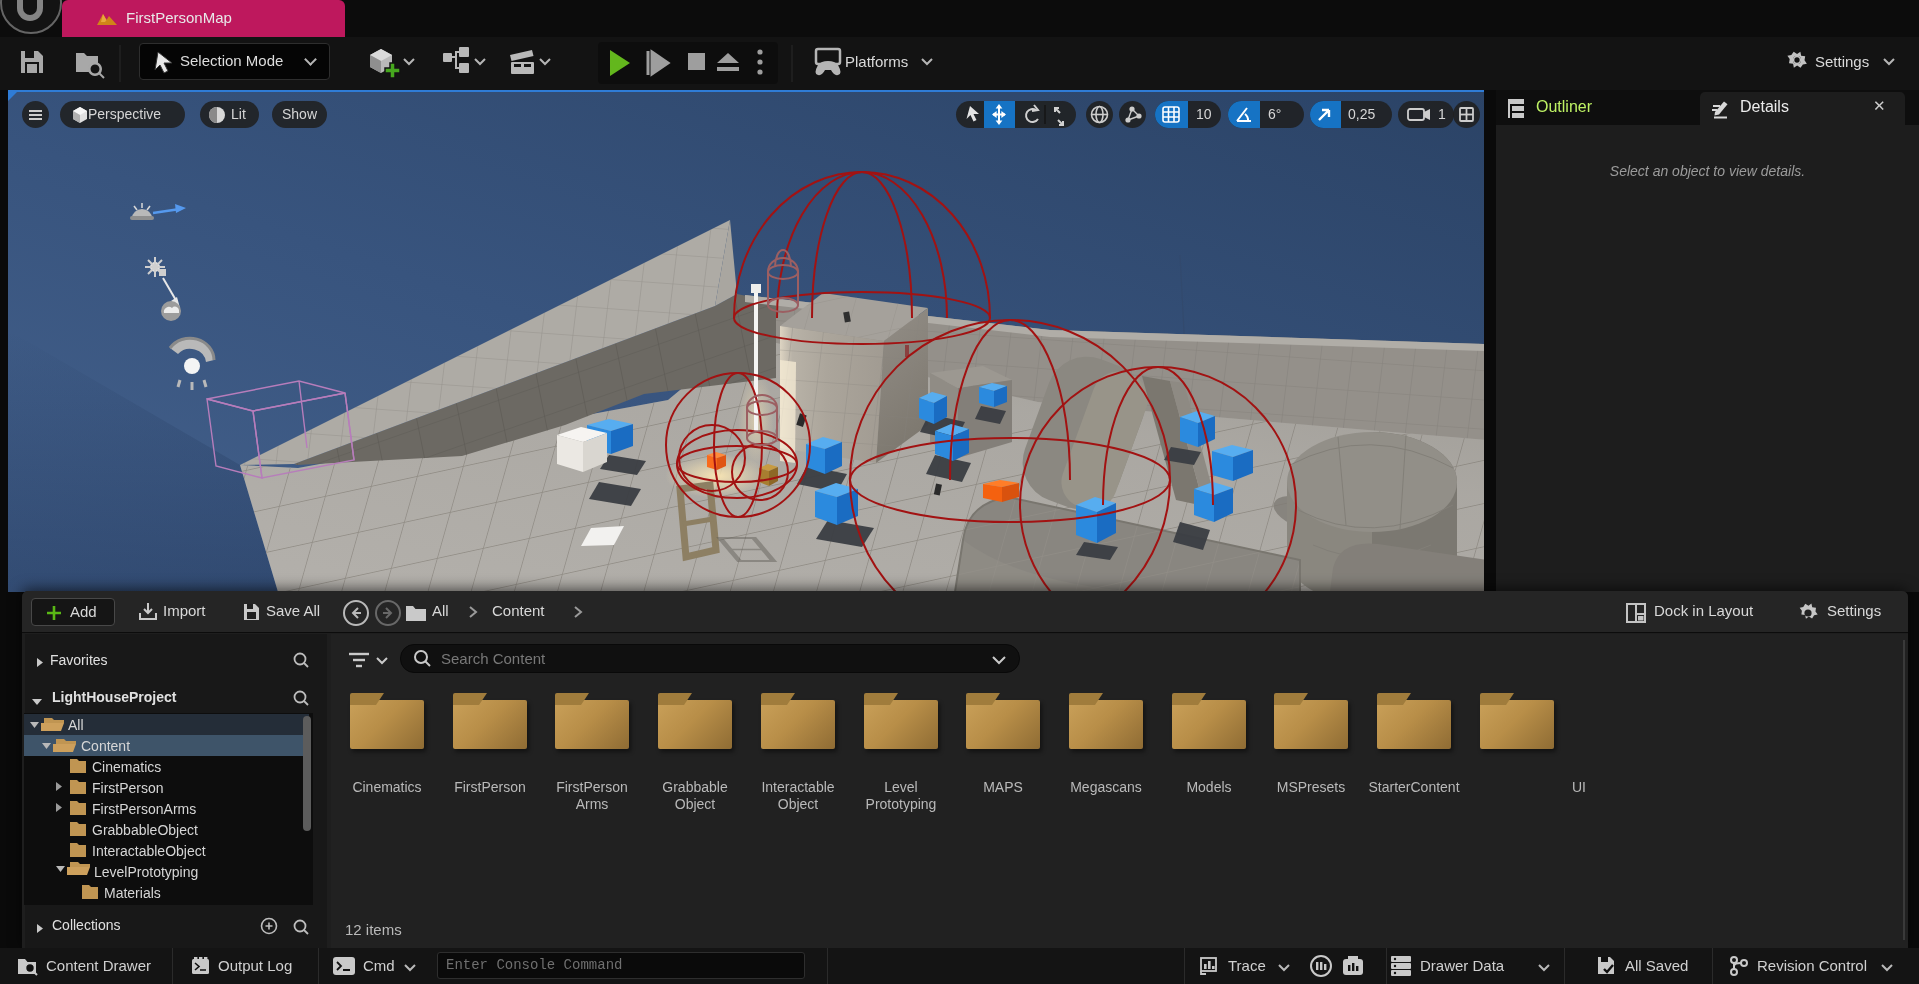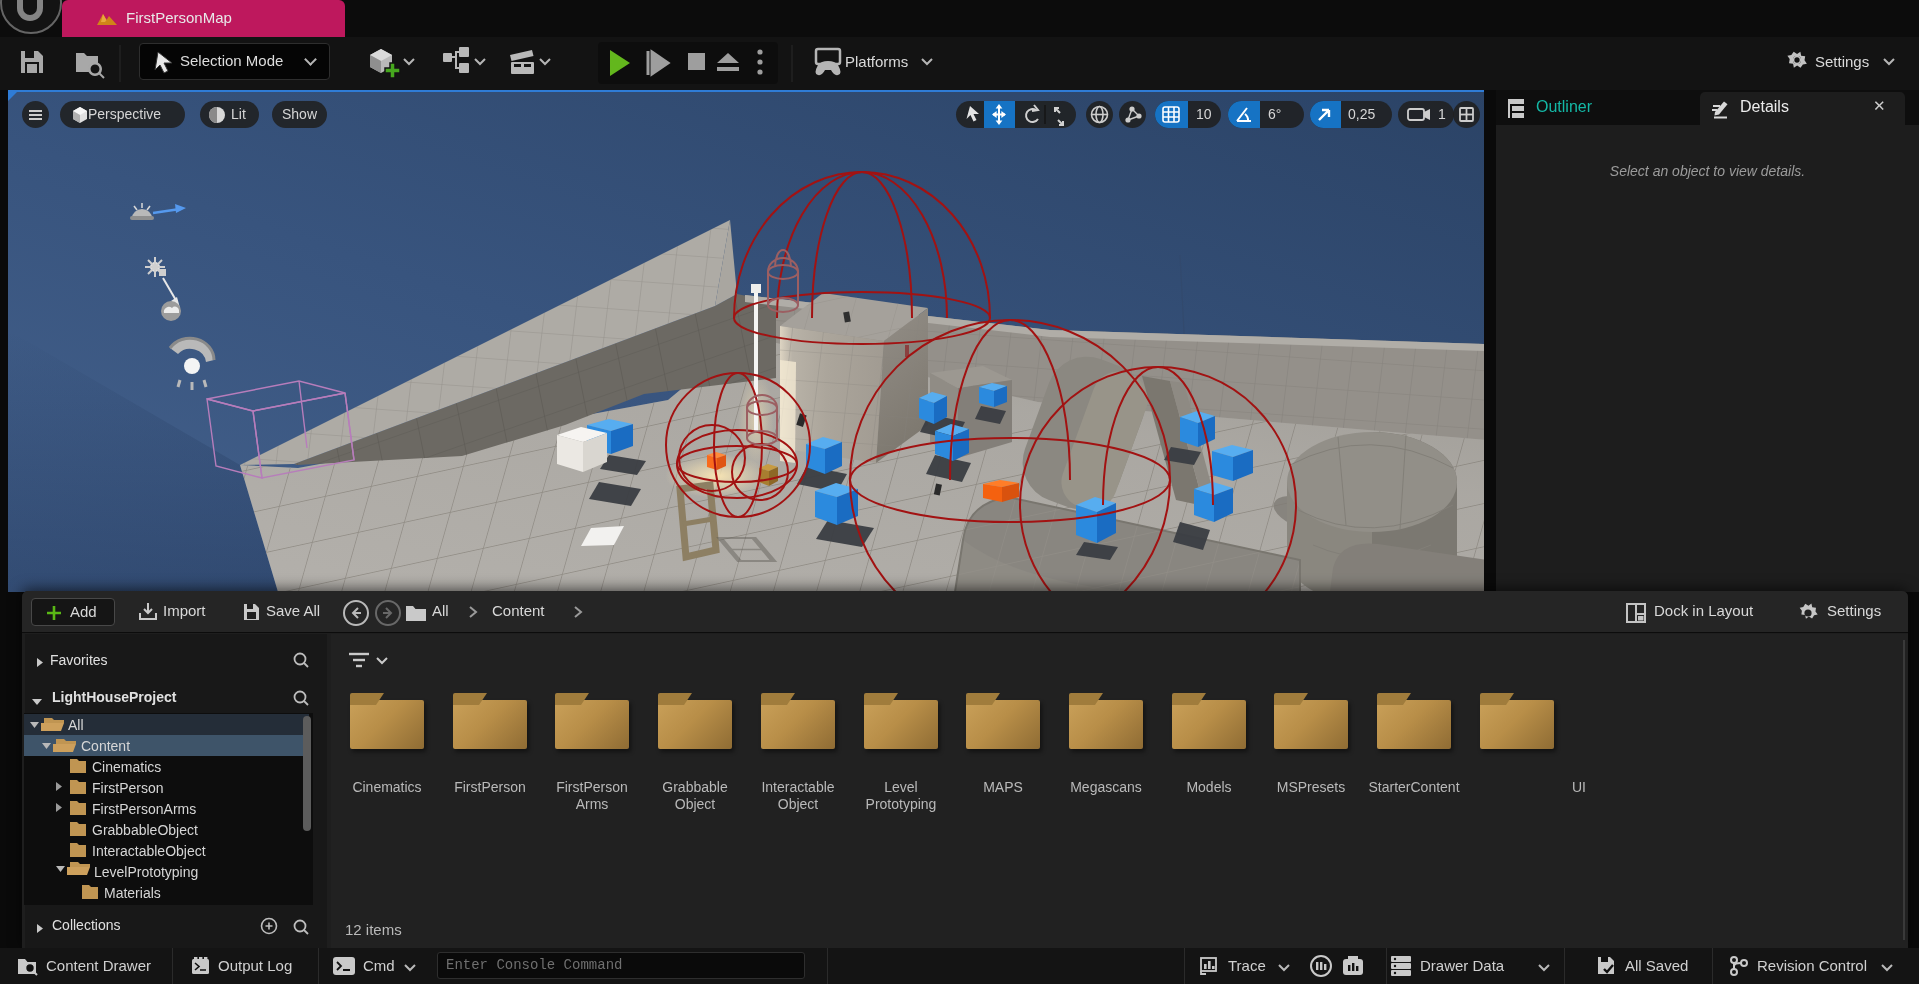--- a/index.html
+++ b/index.html
@@ -492,21 +492,21 @@
 </div>
 <div style="position:absolute;left:1504px;top:96px;width:190px;height:26px">
   <svg width="24" height="24" style="position:absolute;left:0;top:0">
     <g fill="#c9c9c9">
         <rect x="4" y="3" width="16" height="5"></rect>
         <rect x="8" y="10" width="12" height="5"></rect>
         <rect x="8" y="17" width="12" height="5"></rect>
         <rect x="4" y="3" width="2" height="19"></rect>
       </g>
   </svg>
-  <span style="position:absolute;left:32px;top:2px;font-size:16px;color:#14b8a6">Outliner</span>
+  <span style="position:absolute;left:32px;top:2px;font-size:16px;color:#bef264">Outliner</span>
 </div>
 <div id="rbody">
     <div class="hint">Select an object to view details.</div>
   </div>
 
 <div id="drawer"></div>
 <div id="dhead">
   <div style="position:absolute;left:9px;top:7px;width:84px;height:28px;background:#151515;border:1px solid #484848;border-radius:4px">
     <svg width="20" height="20" style="position:absolute;left:12px;top:4px">
         <path d="M10 3 v14 M3 10 h14" stroke="#59b815" stroke-width="2.6"></path>
@@ -628,20 +628,30 @@
 <div id="gridarea">
   <div style="position:absolute;right:3px;top:6px;width:2px;height:300px;background:#3a3a3a"></div>
   <svg width="48" height="30" style="position:absolute;left:14px;top:12px">
     <g stroke="#c9c9c9" stroke-width="2.4">
         <line x1="4" y1="8" x2="24" y2="8"></line>
         <line x1="8" y1="14" x2="20" y2="14"></line>
         <line x1="11" y1="20" x2="17" y2="20"></line>
       </g>
     <path d="M32 12 l5 5 l5 -5" stroke="#c9c9c9" stroke-width="2" fill="none"></path>
   </svg>
+  <div style="position:absolute;left:69px;top:10px;width:620px;height:29px;background:#101010;border:1px solid #090909;border-radius:14px">
+    <svg width="20" height="20" style="position:absolute;left:12px;top:4px">
+        <circle cx="8" cy="8" r="6" fill="none" stroke="#c9c9c9" stroke-width="2"></circle>
+        <line x1="12.5" y1="12.5" x2="17" y2="17" stroke="#c9c9c9" stroke-width="2"></line>
+      </svg>
+    <span style="position:absolute;left:40px;top:5px;font-size:15px;color:#787878">Search Content</span>
+    <svg width="16" height="16" style="position:absolute;right:12px;top:8px">
+        <path d="M2 4 l6 6 l6 -6" stroke="#c9c9c9" stroke-width="2" fill="none"></path>
+      </svg>
+  </div>
   <span style="position:absolute;left:14px;top:287px;font-size:15px;color:#b9b9b9">12 items</span>
 </div>
 <div id="folders">
 <div class="folder" style="left:350px;top:693px">
       <div class="body"></div>
       <div class="tab"></div>
     </div>
 <div class="flabel" style="left:332px;top:779px">Cinematics</div>
 <div class="folder" style="left:453px;top:693px">
       <div class="body"></div>

